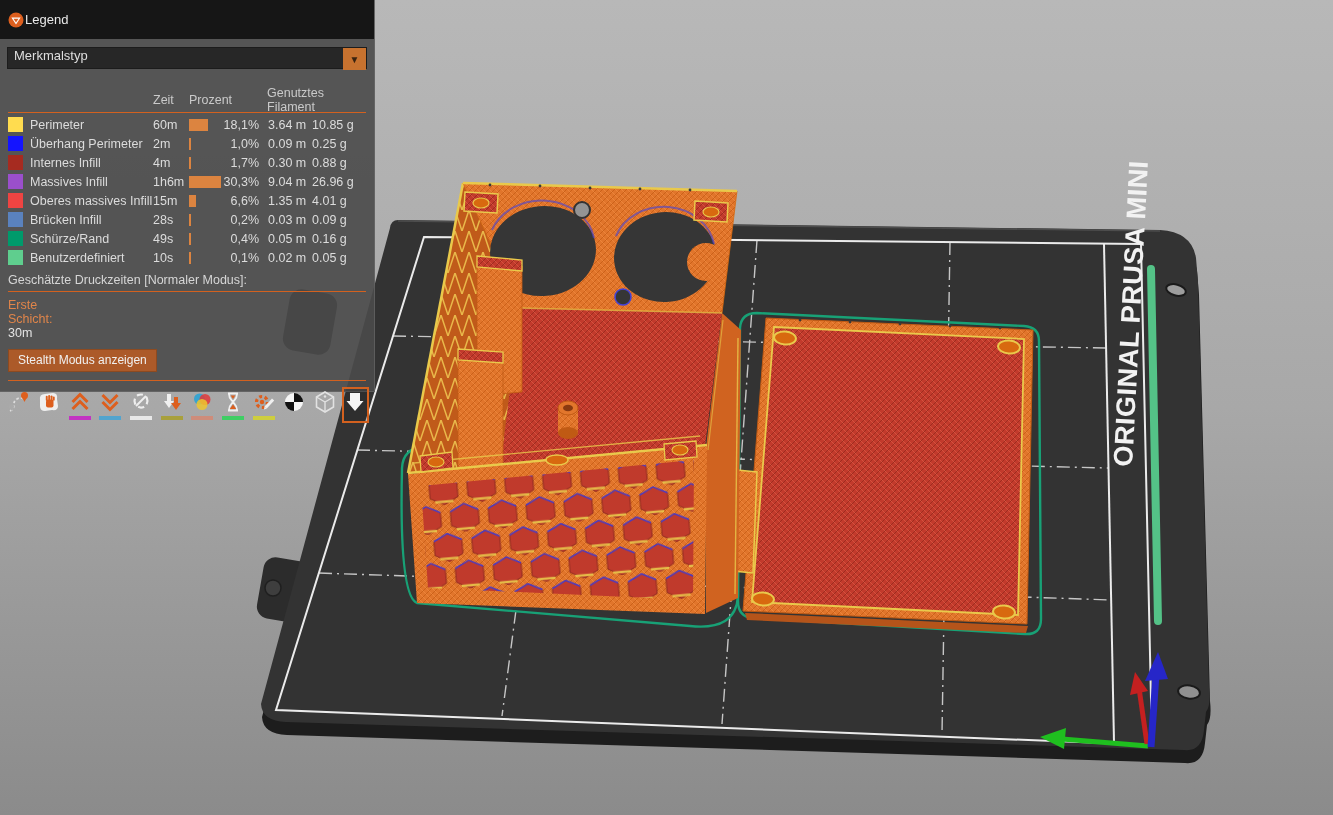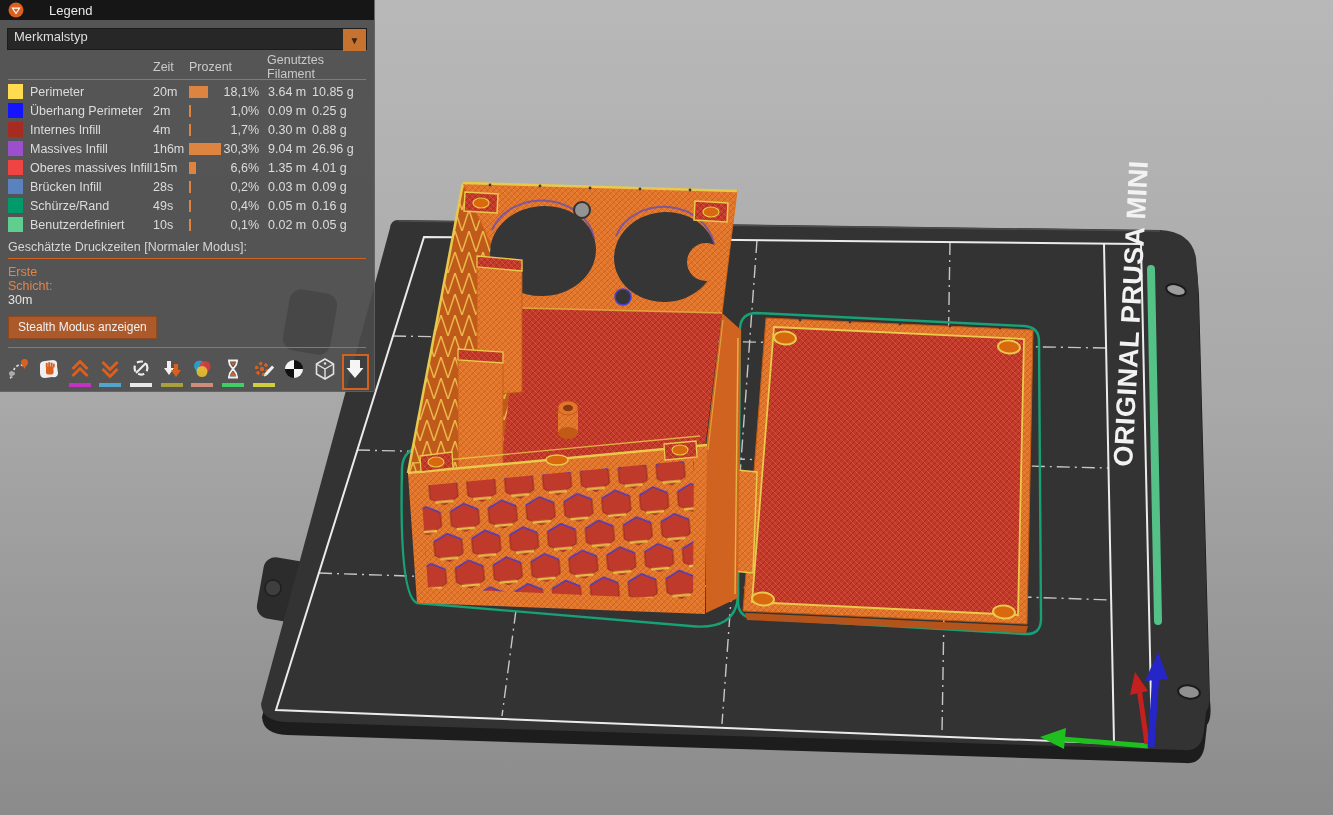--- a/index.html
+++ b/index.html
@@ -5,29 +5,29 @@
   html,body{margin:0;padding:0;background:#777;}
   *{box-sizing:border-box;}
   #app{position:relative;width:1333px;height:815px;overflow:hidden;
        font-family:"Liberation Sans",sans-serif;background:linear-gradient(#b7b7b7,#a6a6a6 45%,#8c8c8c);}
   #scene{position:absolute;inset:0;}
 
   
   .panel{position:absolute;left:0;top:0;width:375px;height:392px;
          background:rgba(74,74,74,0.90);color:#dcdcdc;font-size:12.5px;
          border-right:1px solid rgba(120,120,120,.45);border-bottom:1px solid rgba(120,120,120,.45);}
-  .titlebar{height:20px;background:#161616;display:flex;align-items:center;padding:0 7px;gap:24px;}
+  .titlebar{height:39px;background:#161616;display:flex;align-items:center;padding:0 7px;gap:0;}
   .titlebar .ttl{color:#e8e8e8;font-size:13px;}
   .pbody{padding:8px 0 0 0;}
   .dropdown{margin:0 7px;height:22px;background:#272727;display:flex;align-items:flex-start;
             border:1px solid #1c1c1c;cursor:pointer;}
   .dropdown .ddval{flex:1;padding:0 6px;color:#dedede;font-size:13px;}
   .dd-btn{width:23px;height:22px;background:#c7722f;color:#3a2310;display:flex;align-items:center;
           justify-content:center;font-size:10px;}
-  .lhead{display:flex;align-items:center;height:20px;margin-top:7px;padding:0 8px;color:#cacaca;}
+  .lhead{display:flex;align-items:center;height:20px;margin-top:21px;padding:0 8px;color:#cacaca;}
   .lhead .sp1{width:145px;flex:none;}
   .lhead .h-time{width:36px;flex:none;}
   .lhead .h-pct{width:78px;flex:none;}
   .lhead .h-fil{flex:1;}
   .hline{height:0;border-top:1px solid #d3611f;margin:2px 8px 2px 8px;}
   .lrow{display:flex;align-items:center;height:19px;padding:0 8px;cursor:pointer;}
   .sw{width:15px;height:15px;flex:none;margin-right:7px;}
   .lbl{width:123px;flex:none;white-space:nowrap;overflow:hidden;}
   .time{width:36px;flex:none;}
   .barc{width:33px;flex:none;display:flex;align-items:center;}
@@ -248,21 +248,21 @@
       <span class="sp1"></span>
       <span class="h-time">Zeit</span>
       <span class="h-pct">Prozent</span>
       <span class="h-fil">Genutztes Filament</span>
     </div>
     <div class="hline"></div>
 
     <div class="lrow">
       <span class="sw" style="background: rgb(255, 220, 79);"></span>
       <span class="lbl">Perimeter</span>
-      <span class="time">20m</span>
+      <span class="time">60m</span>
       <span class="barc">
             <span class="bar" style="width: 19.005px;"></span>
           </span>
       <span class="pct">18,1%</span>
       <span class="len">3.64 m</span>
       <span class="wgt">10.85 g</span>
     </div>
     <div class="lrow">
       <span class="sw" style="background: rgb(20, 20, 255);"></span>
       <span class="lbl">Überhang Perimeter</span>

